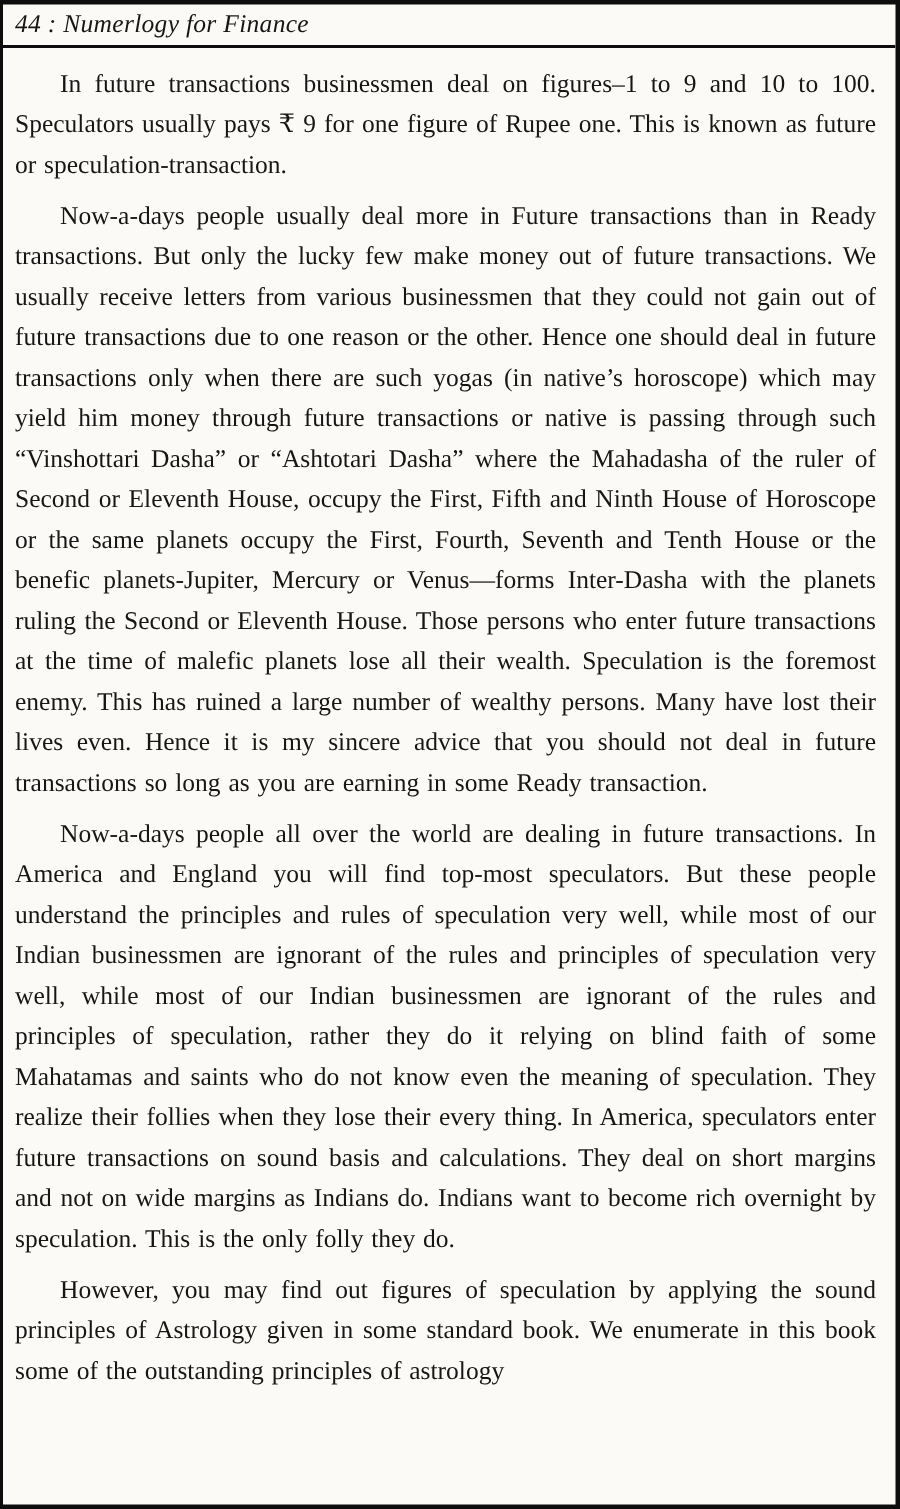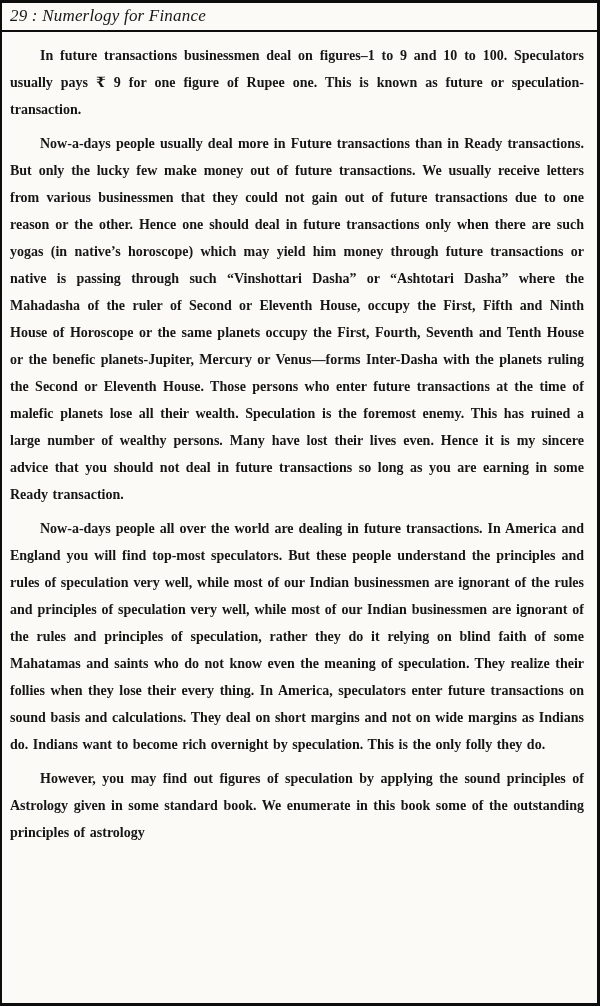--- a/index.html
+++ b/index.html
@@ -25,45 +25,44 @@
     letter-spacing: 0.2px;
     padding: 3px 0 4px 0;
     border-bottom: 2px solid #0d0d0d;
     margin: 0 -13px 0 -8px;
     padding-left: 8px;
   }
   .body-text {
     padding-top: 10px;
   }
   p.para {
-    font-size: 14px;
+    font-size: 17px;
     line-height: 27px;
     text-align: justify;
     text-indent: 30px;
     margin-bottom: 7px;
     word-spacing: 1px;
-    font-weight: bold;
   }
   h2.section-heading {
     font-size: 20.5px;
     font-weight: bold;
     margin: 12px 0 10px 0;
     letter-spacing: 0.2px;
   }
   h2.section-heading .heading-label {
     margin-right: 10px;
   }
 </style>
 </head>
 <body>
 
 <div class="page">
 
   <div class="page-header">
-    <span>29 : Numerlogy for Finance</span>
+    <span>44 : Numerlogy for Finance</span>
   </div>
 
   <div class="body-text">
 
     <p class="para">In future transactions businessmen deal on figures–1 to 9 and 10 to 100. Speculators usually pays ₹ 9 for one figure of Rupee one. This is known as future or speculation-transaction.</p>
 
 
     <p class="para">Now-a-days people usually deal more in Future transactions than in Ready transactions. But only the lucky few make money out of future transactions. We usually receive letters from various businessmen that they could not gain out of future transactions due to one reason or the other. Hence one should deal in future transactions only when there are such yogas (in native’s horoscope) which may yield him money through future transactions or native is passing through such “Vinshottari Dasha” or “Ashtotari Dasha” where the Mahadasha of the ruler of Second or Eleventh House, occupy the First, Fifth and Ninth House of Horoscope or the same planets occupy the First, Fourth, Seventh and Tenth House or the benefic planets-Jupiter, Mercury or Venus—forms Inter-Dasha with the planets ruling the Second or Eleventh House. Those persons who enter future transactions at the time of malefic planets lose all their wealth. Speculation is the foremost enemy. This has ruined a large number of wealthy persons. Many have lost their lives even. Hence it is my sincere advice that you should not deal in future transactions so long as you are earning in some Ready transaction.</p>
 
     <p class="para">Now-a-days people all over the world are dealing in future transactions. In America and England you will find top-most speculators. But these people understand the principles and rules of speculation very well, while most of our Indian businessmen are ignorant of the rules and principles of speculation very well, while most of our Indian businessmen are ignorant of the rules and principles of speculation, rather they do it relying on blind faith of some Mahatamas and saints who do not know even the meaning of speculation. They realize their follies when they lose their every thing. In America, speculators enter future transactions on sound basis and calculations. They deal on short margins and not on wide margins as Indians do. Indians want to become rich overnight by speculation. This is the only folly they do.</p>

